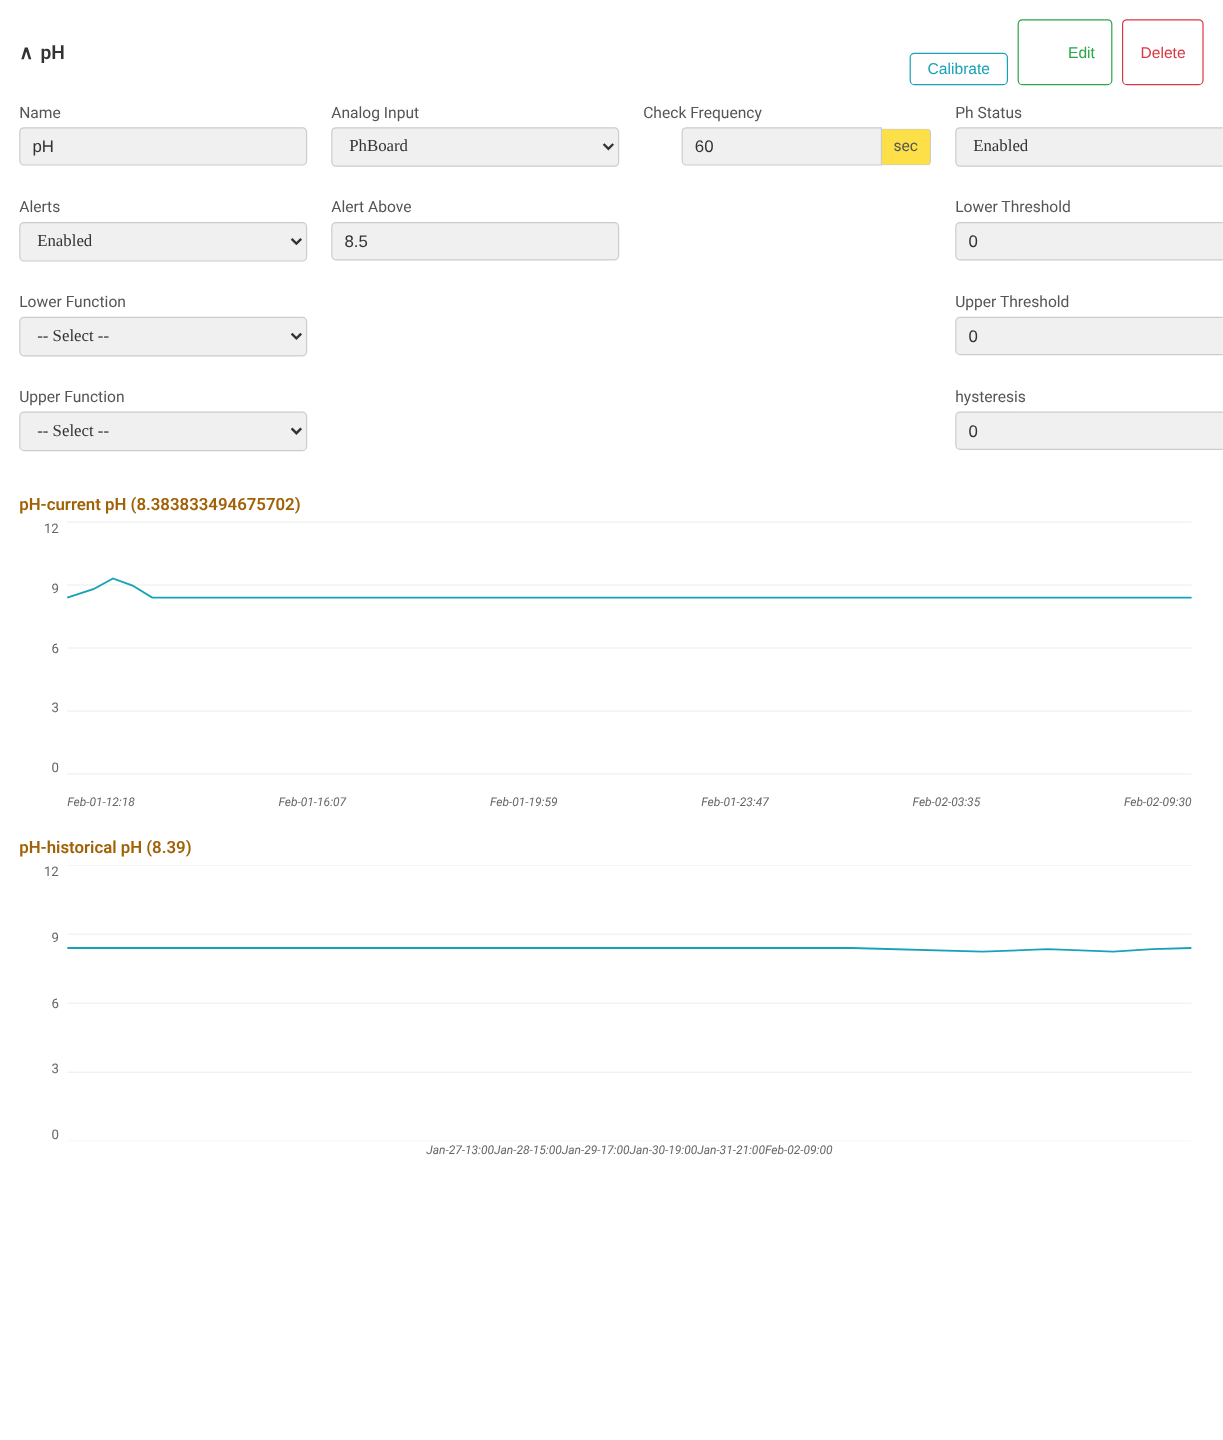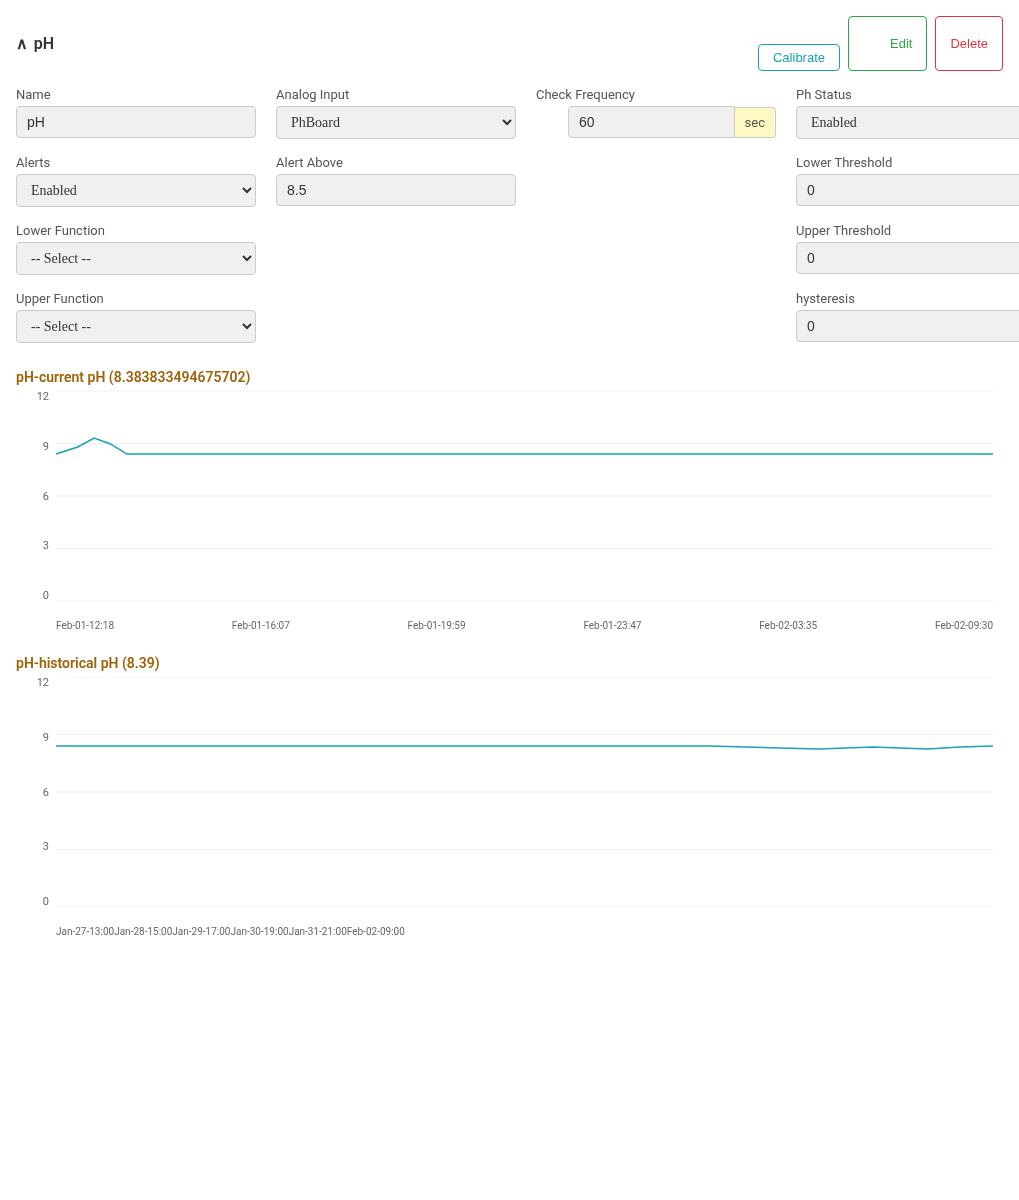--- a/index.html
+++ b/index.html
@@ -45,21 +45,21 @@
       border-color: #28a745;
       padding-left: 41px;
     }
     .btn-delete {
       color: #dc3545;
       border-color: #dc3545;
     }
     .form-grid {
       display: grid;
       grid-template-columns: 240px 240px 240px 240px;
-      gap: 16px 20px;
+      gap: 27px 20px;
     }
     .form-group {
       display: flex;
       flex-direction: column;
       gap: 4px;
     }
     .form-label {
       font-size: 13px;
       color: #555;
     }
@@ -91,21 +91,21 @@
     }
     .input-with-unit .form-input {
       border-radius: 4px 0 0 4px;
       flex: 1;
     }
     .unit-label {
       padding: 7px 10px;
       border: 1px solid #ccc;
       border-left: none;
       border-radius: 0 4px 4px 0;
-      background: #fef9c3;
+      background: #fde047;
       font-size: 13px;
       color: #555;
       white-space: nowrap;
     }
 
     .chart-section {
       margin-top: 10px;
     }
     .chart-title {
       font-size: 14px;
@@ -134,20 +134,21 @@
       color: #666;
       line-height: 1;
     }
     .x-axis-labels {
       position: absolute;
       bottom: 0; left: 40px; right: 10px;
       height: 28px;
       display: flex;
       justify-content: space-between;
       align-items: flex-end;
+      font-style: italic;
     }
     .x-label {
       font-size: 10px;
       color: #666;
       text-align: center;
       white-space: nowrap;
     }
     svg.chart-svg {
       position: absolute;
       top: 0; left: 40px; right: 10px; bottom: 30px;
@@ -314,21 +315,21 @@
           400,69
           500,69
           600,69
           700,72
           750,70
           800,72
           830,70
           860,69
         "></polyline>
     </svg>
-    <div class="x-axis-labels" style="position:absolute;bottom:0;left:40px;right:10px;height:28px;display:flex;justify-content:flex-start;align-items:flex-end;">
+    <div class="x-axis-labels" style="position:absolute;bottom:16px;left:40px;right:10px;height:28px;display:flex;justify-content:center;align-items:flex-end;">
       <span class="x-label">Jan-27-13:00</span>
       <span class="x-label">Jan-28-15:00</span>
       <span class="x-label">Jan-29-17:00</span>
       <span class="x-label">Jan-30-19:00</span>
       <span class="x-label">Jan-31-21:00</span>
       <span class="x-label">Feb-02-09:00</span>
     </div>
   </div>
 </div>
 

